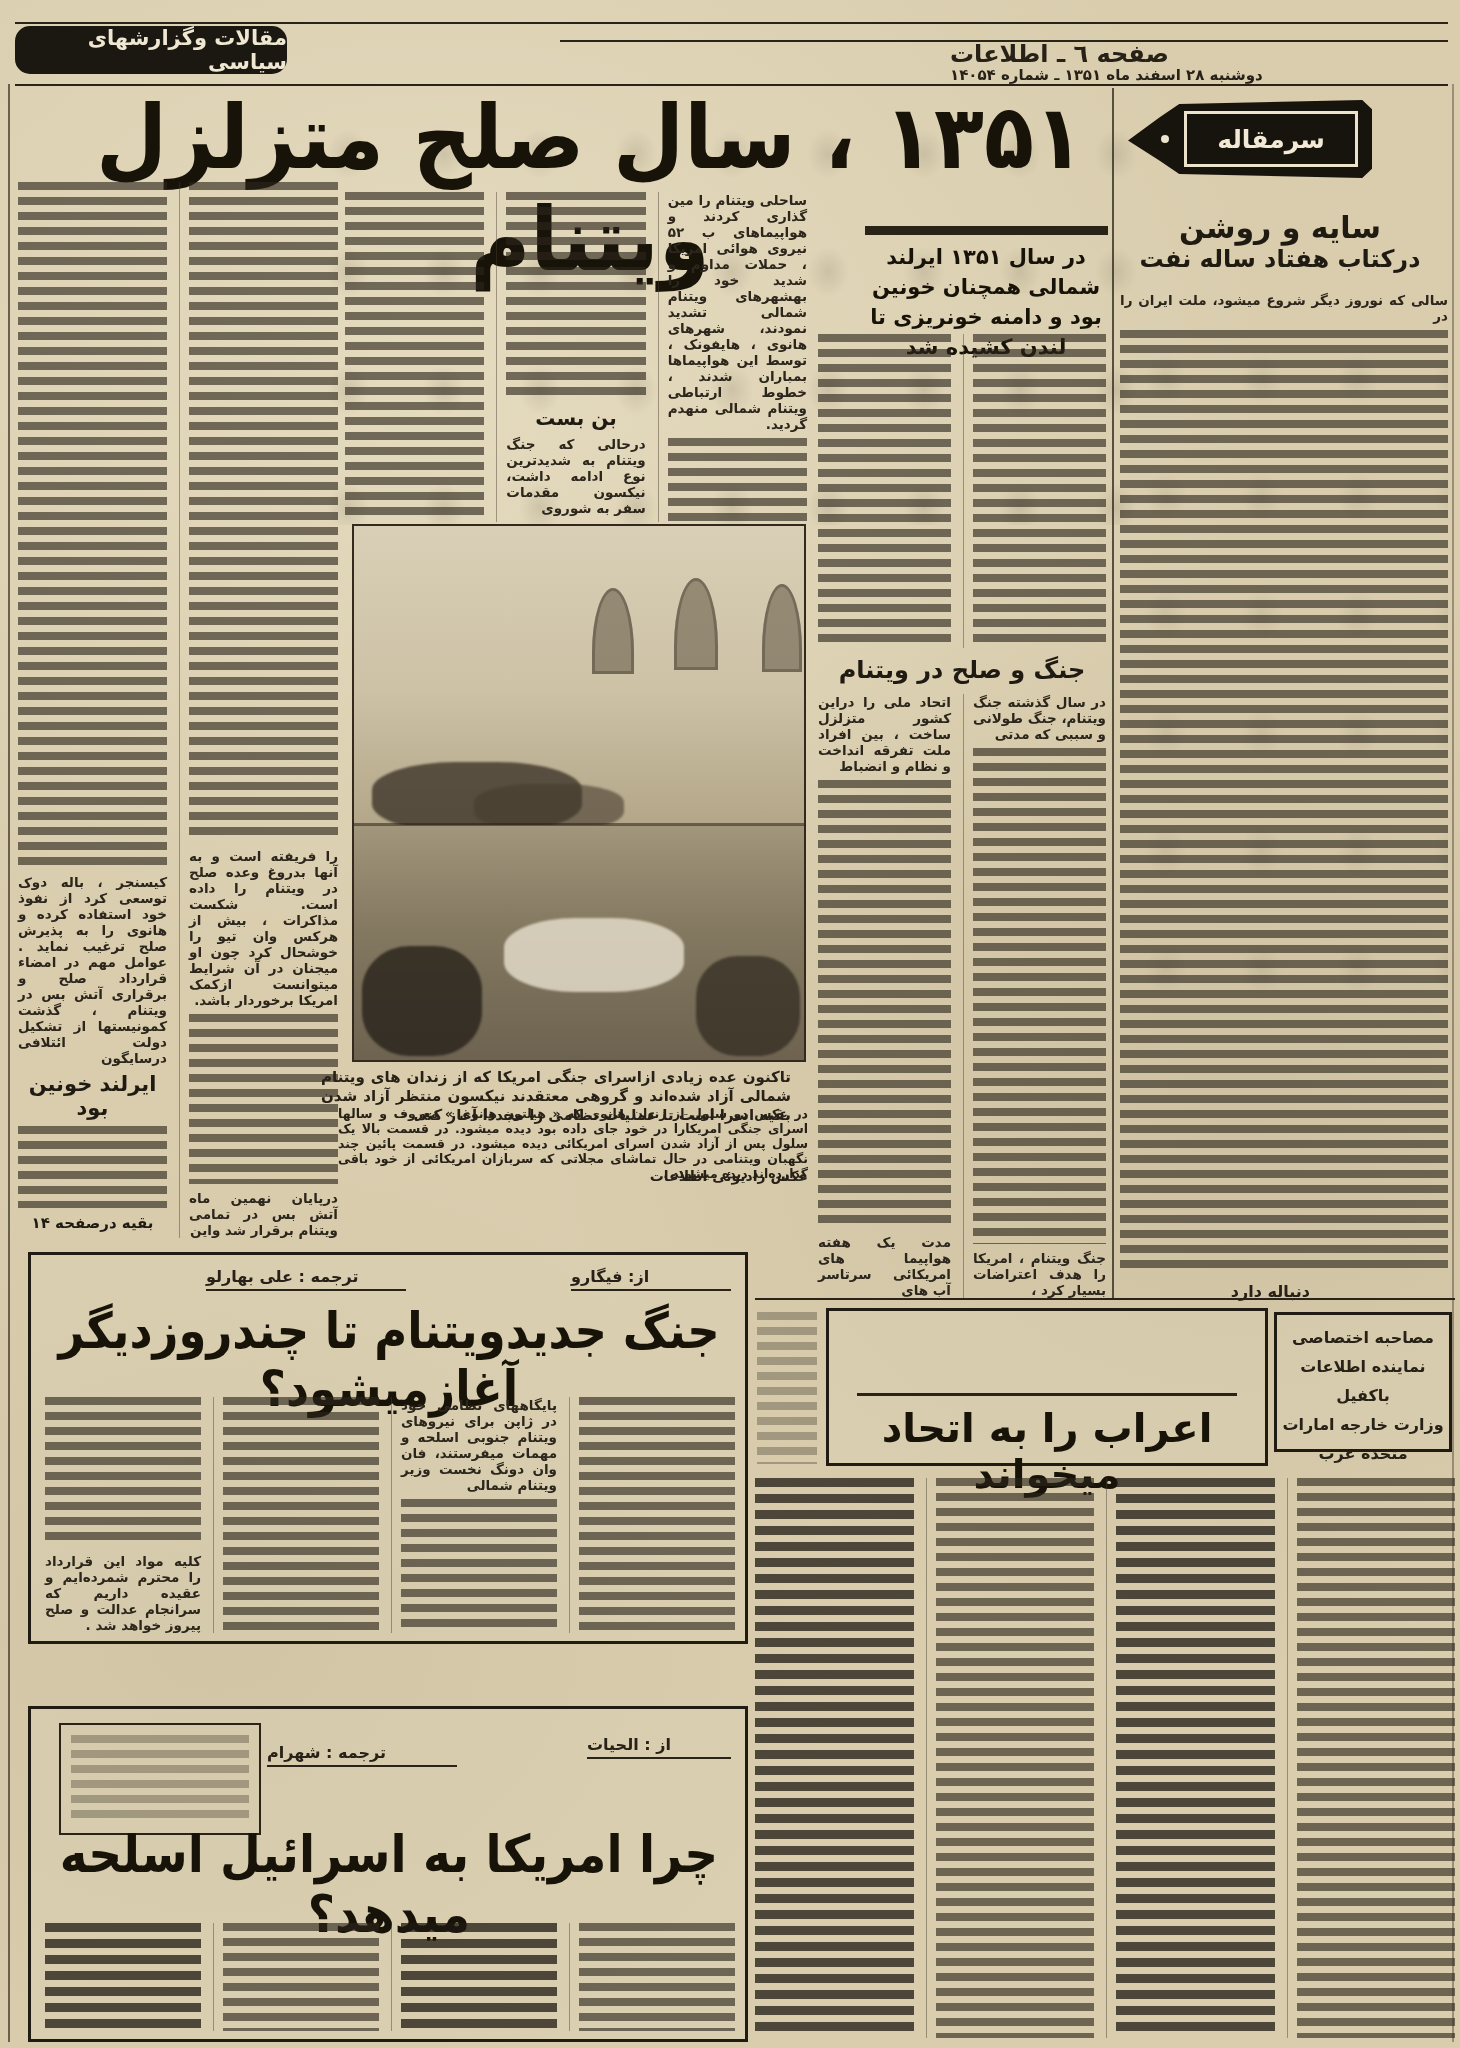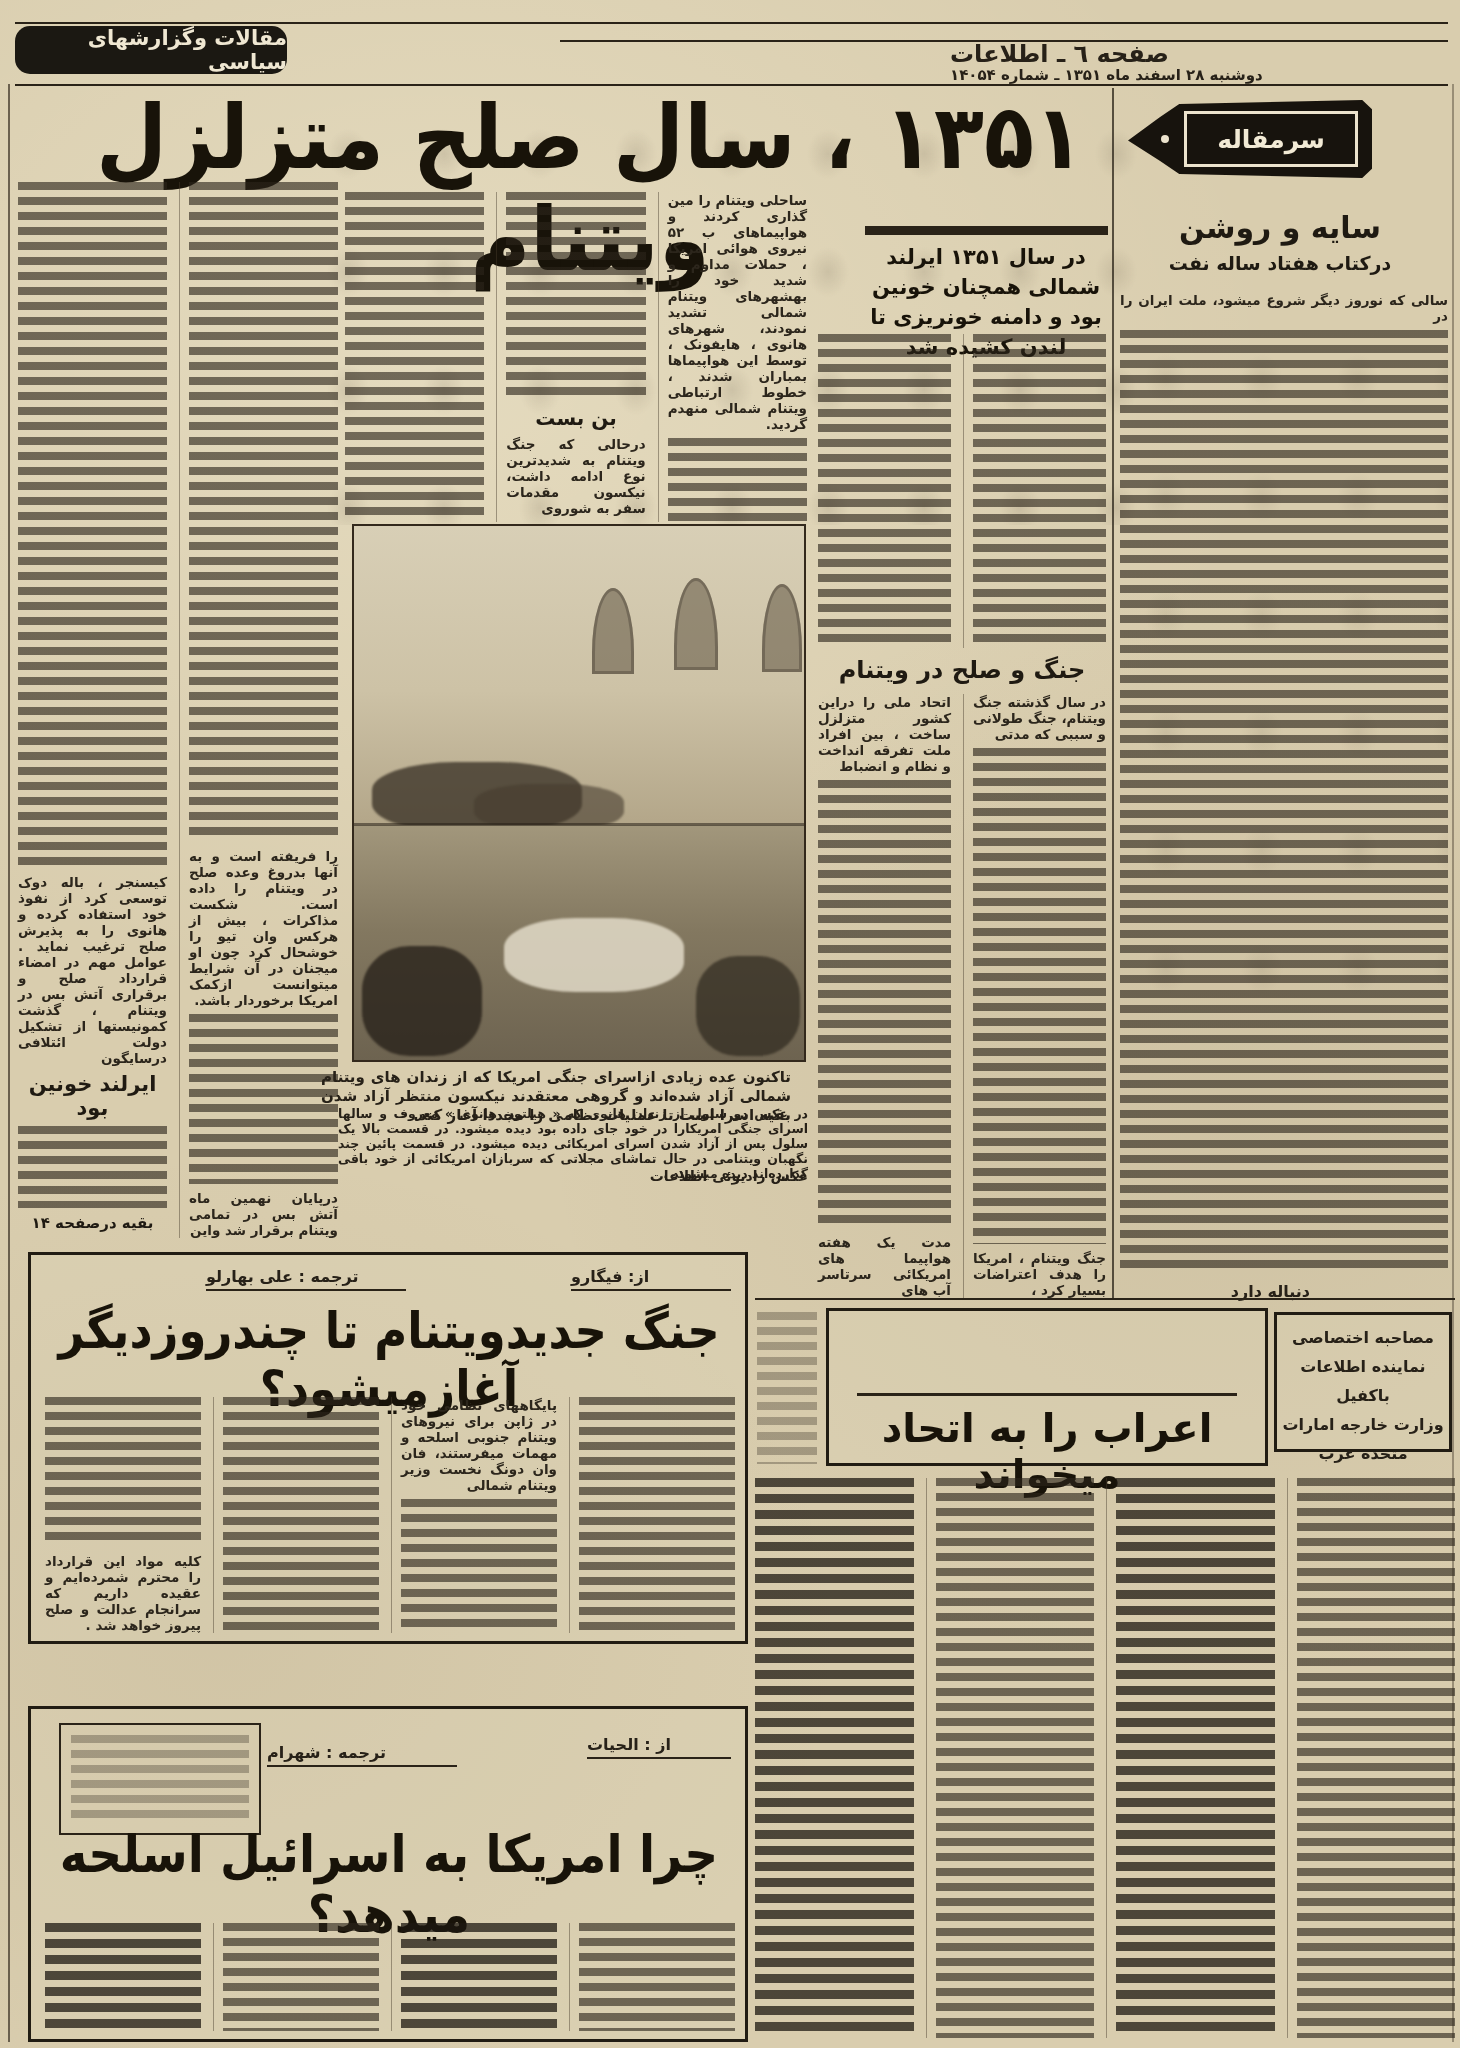--- a/index.html
+++ b/index.html
@@ -64,21 +64,21 @@
   <div class="abs rule" style="left:865px;top:226px;width:243px;height:9px"></div>
   <div class="abs bigline" style="left:860px;top:242px;width:252px;font-size:21px;line-height:30px">در سال ۱۳۵۱ ایرلند شمالی همچنان خونین بود و دامنه خونریزی تا لندن کشیده شد</div>
 
   <div class="abs" style="left:1112px;top:88px;width:2px;height:1210px;background:rgba(42,35,24,.75)"></div>
 
   <div class="abs pen" style="left:1128px;top:100px;width:244px;height:78px">
     <div class="pendot"></div>
     <div class="penin">سرمقاله</div>
   </div>
   <div class="abs subhead" style="left:1130px;top:210px;width:300px;font-size:30px">سایه و روشن</div>
-  <div class="abs subhead" style="left:1130px;top:252px;width:300px;font-size:19px">درکتاب هفتاد ساله نفت</div>
+  <div class="abs subhead" style="left:1130px;top:245px;width:300px;font-size:24px">درکتاب هفتاد ساله نفت</div>
   <div class="abs col" style="left:1120px;top:292px;width:328px;height:982px">
     <p class="snip">سالی که نوروز دیگر شروع میشود، ملت ایران را در</p>
     <div class="greek fill"></div>
   </div>
   <div class="abs" style="left:1180px;top:1282px;width:130px;font-size:16px;font-weight:bold">دنباله دارد</div>
 
   <div class="abs cols" style="left:345px;top:192px;width:462px;height:330px">
     <div class="col">
       <p class="snip">ساحلی ویتنام را مین گذاری کردند و هواپیماهای ب ۵۲ نیروی هوائی امریکا ، حملات مداوم و شدید خود را بهشهرهای ویتنام شمالی تشدید نمودند، شهرهای هانوی ، هایفونک ، توسط این هواپیماها بمباران شدند ، خطوط ارتباطی ویتنام شمالی منهدم گردید.</p>
       <div class="greek fill"></div>

